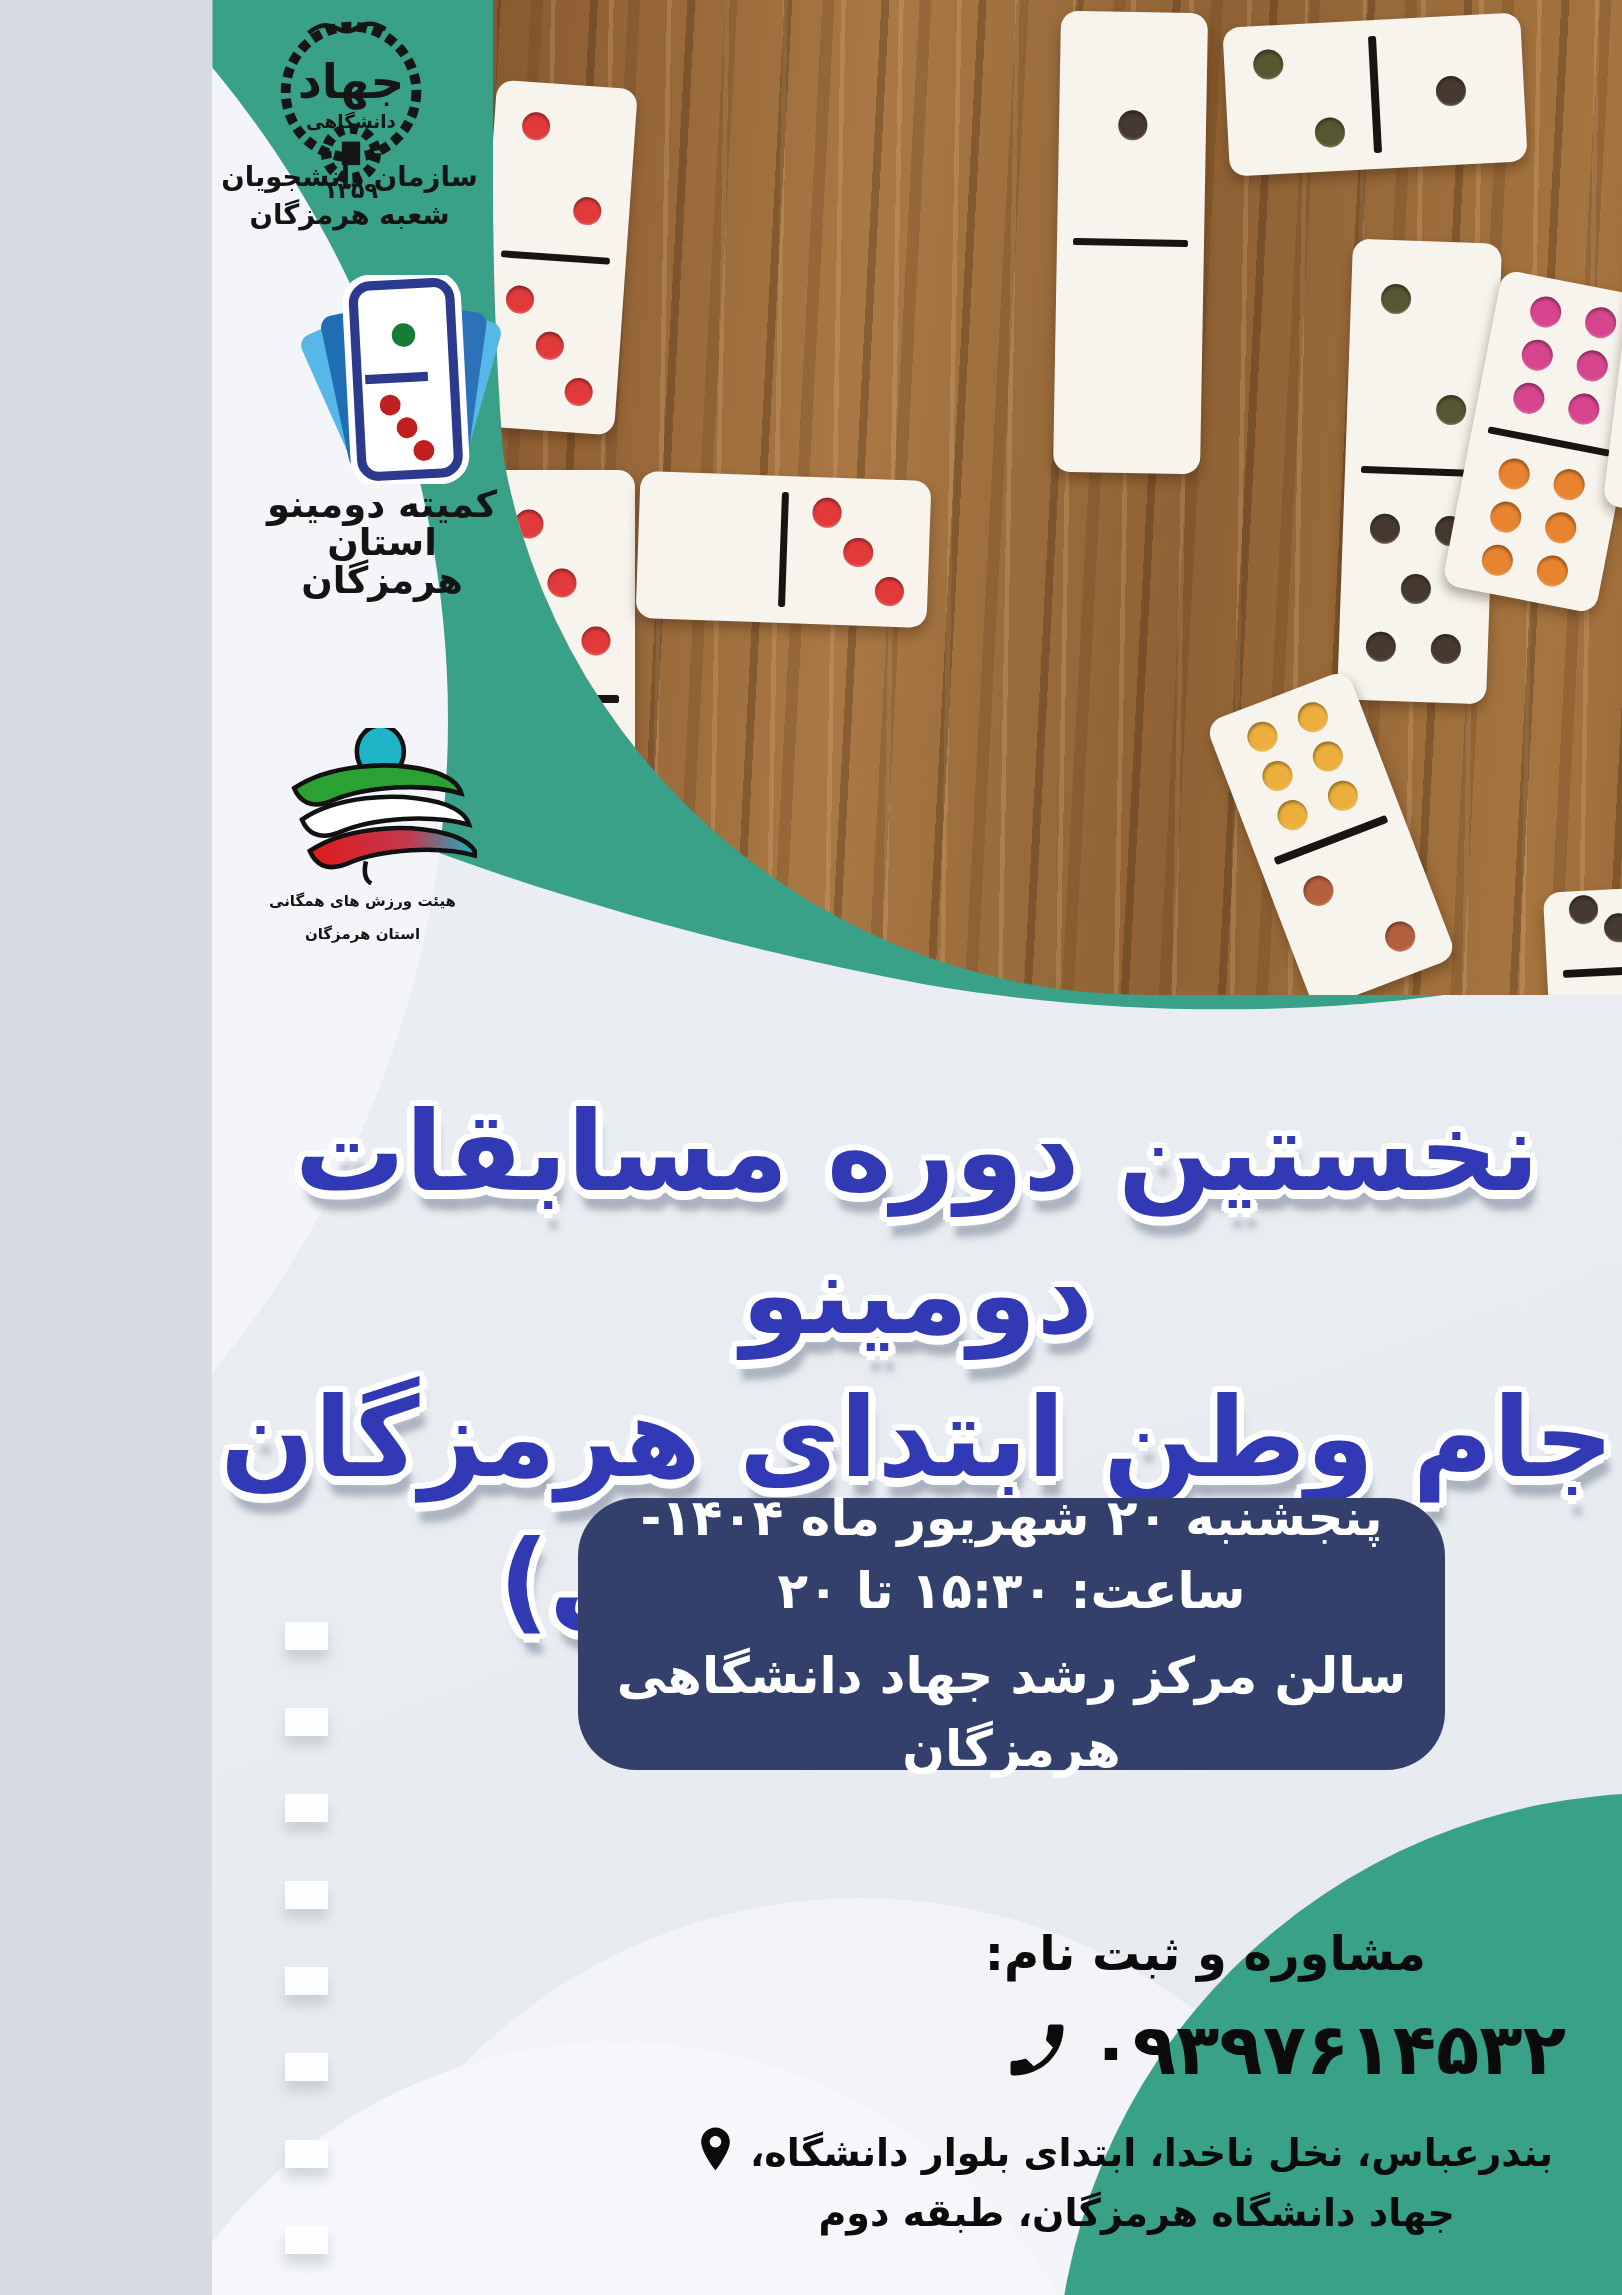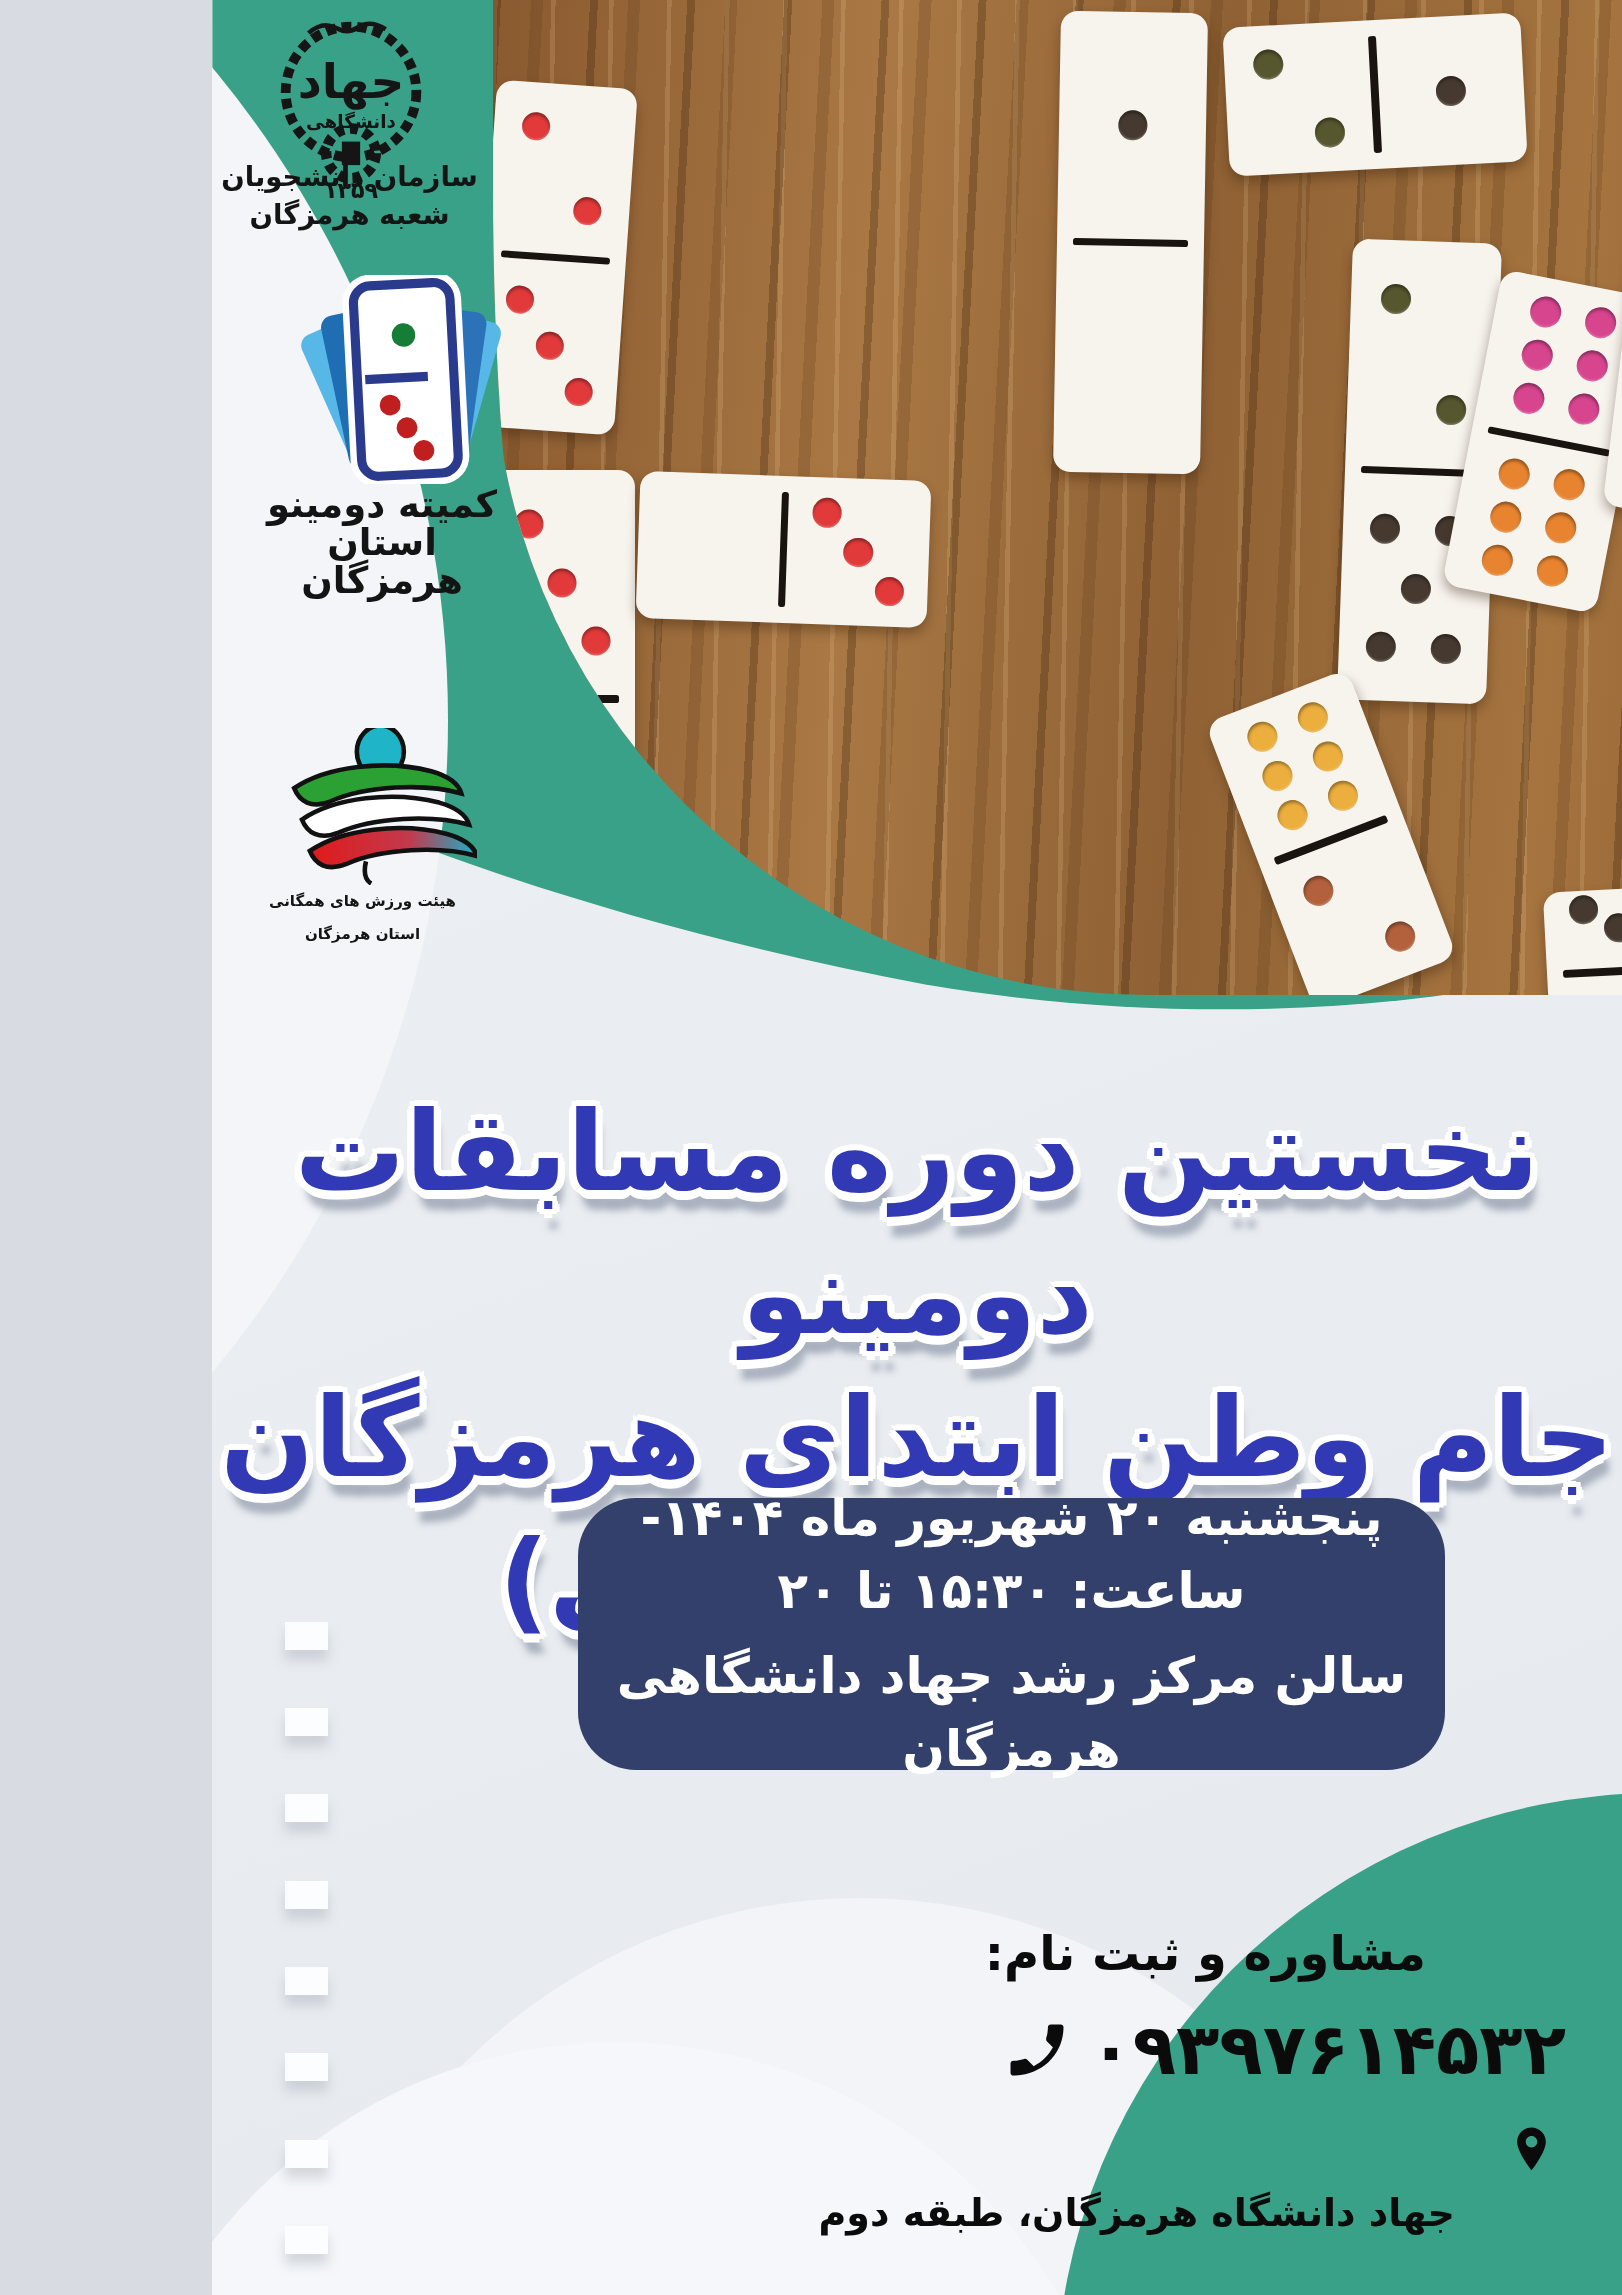--- a/index.html
+++ b/index.html
@@ -316,20 +316,21 @@
   <div class="abs contact-heading">مشاوره و ثبت نام:</div>
 
   <div class="abs phone-row">
     <span class="phone-number" dir="ltr">۰۹۳۹۷۶۱۴۵۳۲</span>
     <svg width="68" height="68" viewBox="0 0 24 24">
       <path d="M6.6 10.8c1.5 3 3.9 5.4 6.9 6.9l2.3-2.3c.3-.3.7-.4 1.1-.2 1.2.4 2.5.6 3.8.6.6 0 1 .4 1 1V20c0 .6-.4 1-1 1C10.6 21 3 13.4 3 4c0-.6.4-1 1-1h3.5c.6 0 1 .4 1 1 0 1.3.2 2.6.6 3.8.1.4 0 .8-.2 1.1l-2.3 2.3z" fill="#0b0b0b" transform="scale(-1,1) translate(-24,0)"></path>
     </svg>
   </div>
 
   <div class="abs addr-row">
+    <span class="addr-text">بندرعباس، نخل ناخدا، ابتدای بلوار دانشگاه،</span>
     <svg width="43" height="55" viewBox="0 0 24 30">
       <path d="M12 1C7.6 1 4 4.6 4 9c0 6 8 16 8 16s8-10 8-16c0-4.4-3.6-8-8-8zm0 11.2c-1.8 0-3.2-1.4-3.2-3.2S10.2 5.8 12 5.8s3.2 1.4 3.2 3.2-1.4 3.2-3.2 3.2z" fill="#0b0b0b"></path>
     </svg>
   </div>
   <div class="abs addr2">جهاد دانشگاه هرمزگان، طبقه دوم</div>
 
 </div>
 
 
 </body></html>

